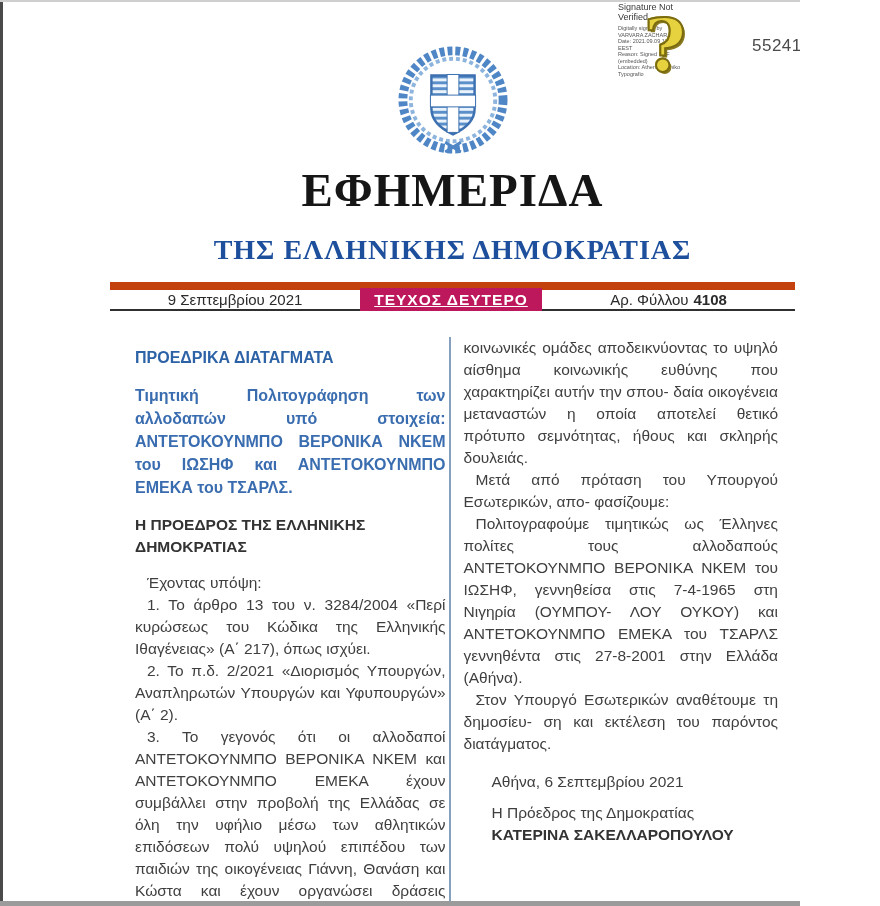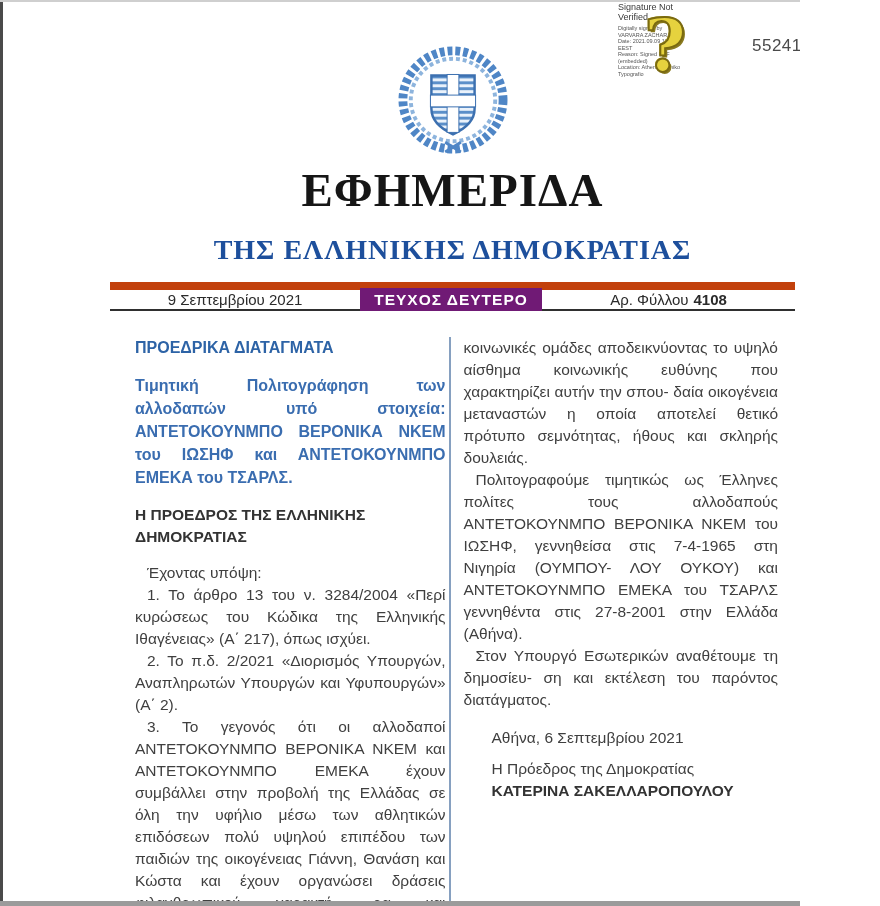--- a/index.html
+++ b/index.html
@@ -39,32 +39,32 @@
     color:#1d4f9c; font-size:28px; letter-spacing:1px;
   }
 
   .issue-bar {
     margin:16px 0 0 110px; width:685px; height:29px; display:flex; align-items:stretch;
     border-top:8px solid #c2410c; border-bottom:2px solid #2f2f2f;
   }
   .issue-cell { display:flex; align-items:center; justify-content:center; font-size:15px; color:#2b2b2b; }
   .issue-date { flex:0 0 250px; }
   .issue-volume {
-    flex:0 0 182px; background:#701a75; color:#ffffff; font-weight:bold;
-    font-size:15.5px; letter-spacing:1px; margin:-2px 0;
+    flex:0 0 182px; background:#be185d; color:#ffffff; font-weight:bold;
+    font-size:15.5px; letter-spacing:1px; margin:-2px 0;text-decoration:underline;
   }
   .issue-sheet { flex:1; }
   .issue-sheet b { font-weight:bold; margin-left:5px; }
 
   .columns { display:flex; margin:26px 0 0 135px; width:643px; }
   .col { font-size:15.5px; line-height:22px; color:#3f3f3f; text-align:justify; }
   .col-left { width:312px; }
   .col-right { width:331px; border-left:2px solid #86a0c0; padding-left:13px; margin-left:3px; }
 
-  .section-heading { color:#2d63a6; font-weight:bold; font-size:16px; margin-bottom:15px; text-align:left; }
+  .section-heading { color:#2d63a6; font-weight:bold; font-size:16px; margin-bottom:15px; text-align:left;margin-top:10px; }
   .subject { color:#3a6db0; font-weight:bold; font-size:16px; line-height:23px; margin-bottom:15px; }
   .issuer { color:#333333; font-weight:bold; font-size:15.5px; margin-bottom:14px; text-align:left; }
   .para { text-indent:12px; }
   .para.cont { text-indent:0; }
 
   .signoff { margin-top:16px; margin-left:28px; text-align:left; }
   .signoff .place-date { margin-bottom:9px; }
   .signoff .role { margin-top:9px; }
   .signoff .name { font-weight:bold; color:#333333; }
   .signoff .gap { height:9px; }
@@ -133,20 +133,21 @@
       <div class="subject">Τιμητική Πολιτογράφηση των αλλοδαπών υπό στοιχεία: ΑΝΤΕΤΟΚΟΥΝΜΠΟ ΒΕΡΟΝΙΚΑ ΝΚΕΜ του ΙΩΣΗΦ και ΑΝΤΕΤΟΚΟΥΝΜΠΟ ΕΜΕΚΑ του ΤΣΑΡΛΣ.</div>
       <div class="issuer">Η ΠΡΟΕΔΡΟΣ ΤΗΣ ΕΛΛΗΝΙΚΗΣ ΔΗΜΟΚΡΑΤΙΑΣ</div>
       <div class="para">Έχοντας υπόψη:</div>
       <div class="para">1. Το άρθρο 13 του ν. 3284/2004 «Περί κυρώσεως του Κώδικα της Ελληνικής Ιθαγένειας» (Α΄ 217), όπως ισχύει.</div>
       <div class="para">2. Το π.δ. 2/2021 «Διορισμός Υπουργών, Αναπληρωτών Υπουργών και Υφυπουργών» (Α΄ 2).</div>
       <div class="para">3. Το γεγονός ότι οι αλλοδαποί ΑΝΤΕΤΟΚΟΥΝΜΠΟ ΒΕΡΟΝΙΚΑ ΝΚΕΜ και ΑΝΤΕΤΟΚΟΥΝΜΠΟ ΕΜΕΚΑ έχουν συμβάλλει στην προβολή της Ελλάδας σε όλη την υφήλιο μέσω των αθλητικών επιδόσεων πολύ υψηλού επιπέδου των παιδιών της οικογένειας Γιάννη, Θανάση και Κώστα και έχουν οργανώσει δράσεις φιλανθρωπικού χαρακτή- ρα και πρωτοβουλίες αλληλεγγύης για μη προνομιούχες</div>
     </div>
 
     <div class="col col-right">
       <div class="para cont">κοινωνικές ομάδες αποδεικνύοντας το υψηλό αίσθημα κοινωνικής ευθύνης που χαρακτηρίζει αυτήν την σπου- δαία οικογένεια μεταναστών η οποία αποτελεί θετικό πρότυπο σεμνότητας, ήθους και σκληρής δουλειάς.</div>
+      <div class="para">Μετά από πρόταση του Υπουργού Εσωτερικών, απο- φασίζουμε:</div>
       <div class="para">Πολιτογραφούμε τιμητικώς ως Έλληνες πολίτες τους αλλοδαπούς ΑΝΤΕΤΟΚΟΥΝΜΠΟ ΒΕΡΟΝΙΚΑ ΝΚΕΜ του ΙΩΣΗΦ, γεννηθείσα στις 7-4-1965 στη Νιγηρία (ΟΥΜΠΟΥ- ΛΟΥ ΟΥΚΟΥ) και ΑΝΤΕΤΟΚΟΥΝΜΠΟ ΕΜΕΚΑ του ΤΣΑΡΛΣ γεννηθέντα στις 27-8-2001 στην Ελλάδα (Αθήνα).</div>
       <div class="para">Στον Υπουργό Εσωτερικών αναθέτουμε τη δημοσίευ- ση και εκτέλεση του παρόντος διατάγματος.</div>
 
       <div class="signoff">
         <div class="place-date">Αθήνα, 6 Σεπτεμβρίου 2021</div>
         <div class="role">Η Πρόεδρος της Δημοκρατίας</div>
         <div class="name">ΚΑΤΕΡΙΝΑ ΣΑΚΕΛΛΑΡΟΠΟΥΛΟΥ</div>
         <div class="gap"></div>
 
       </div>

